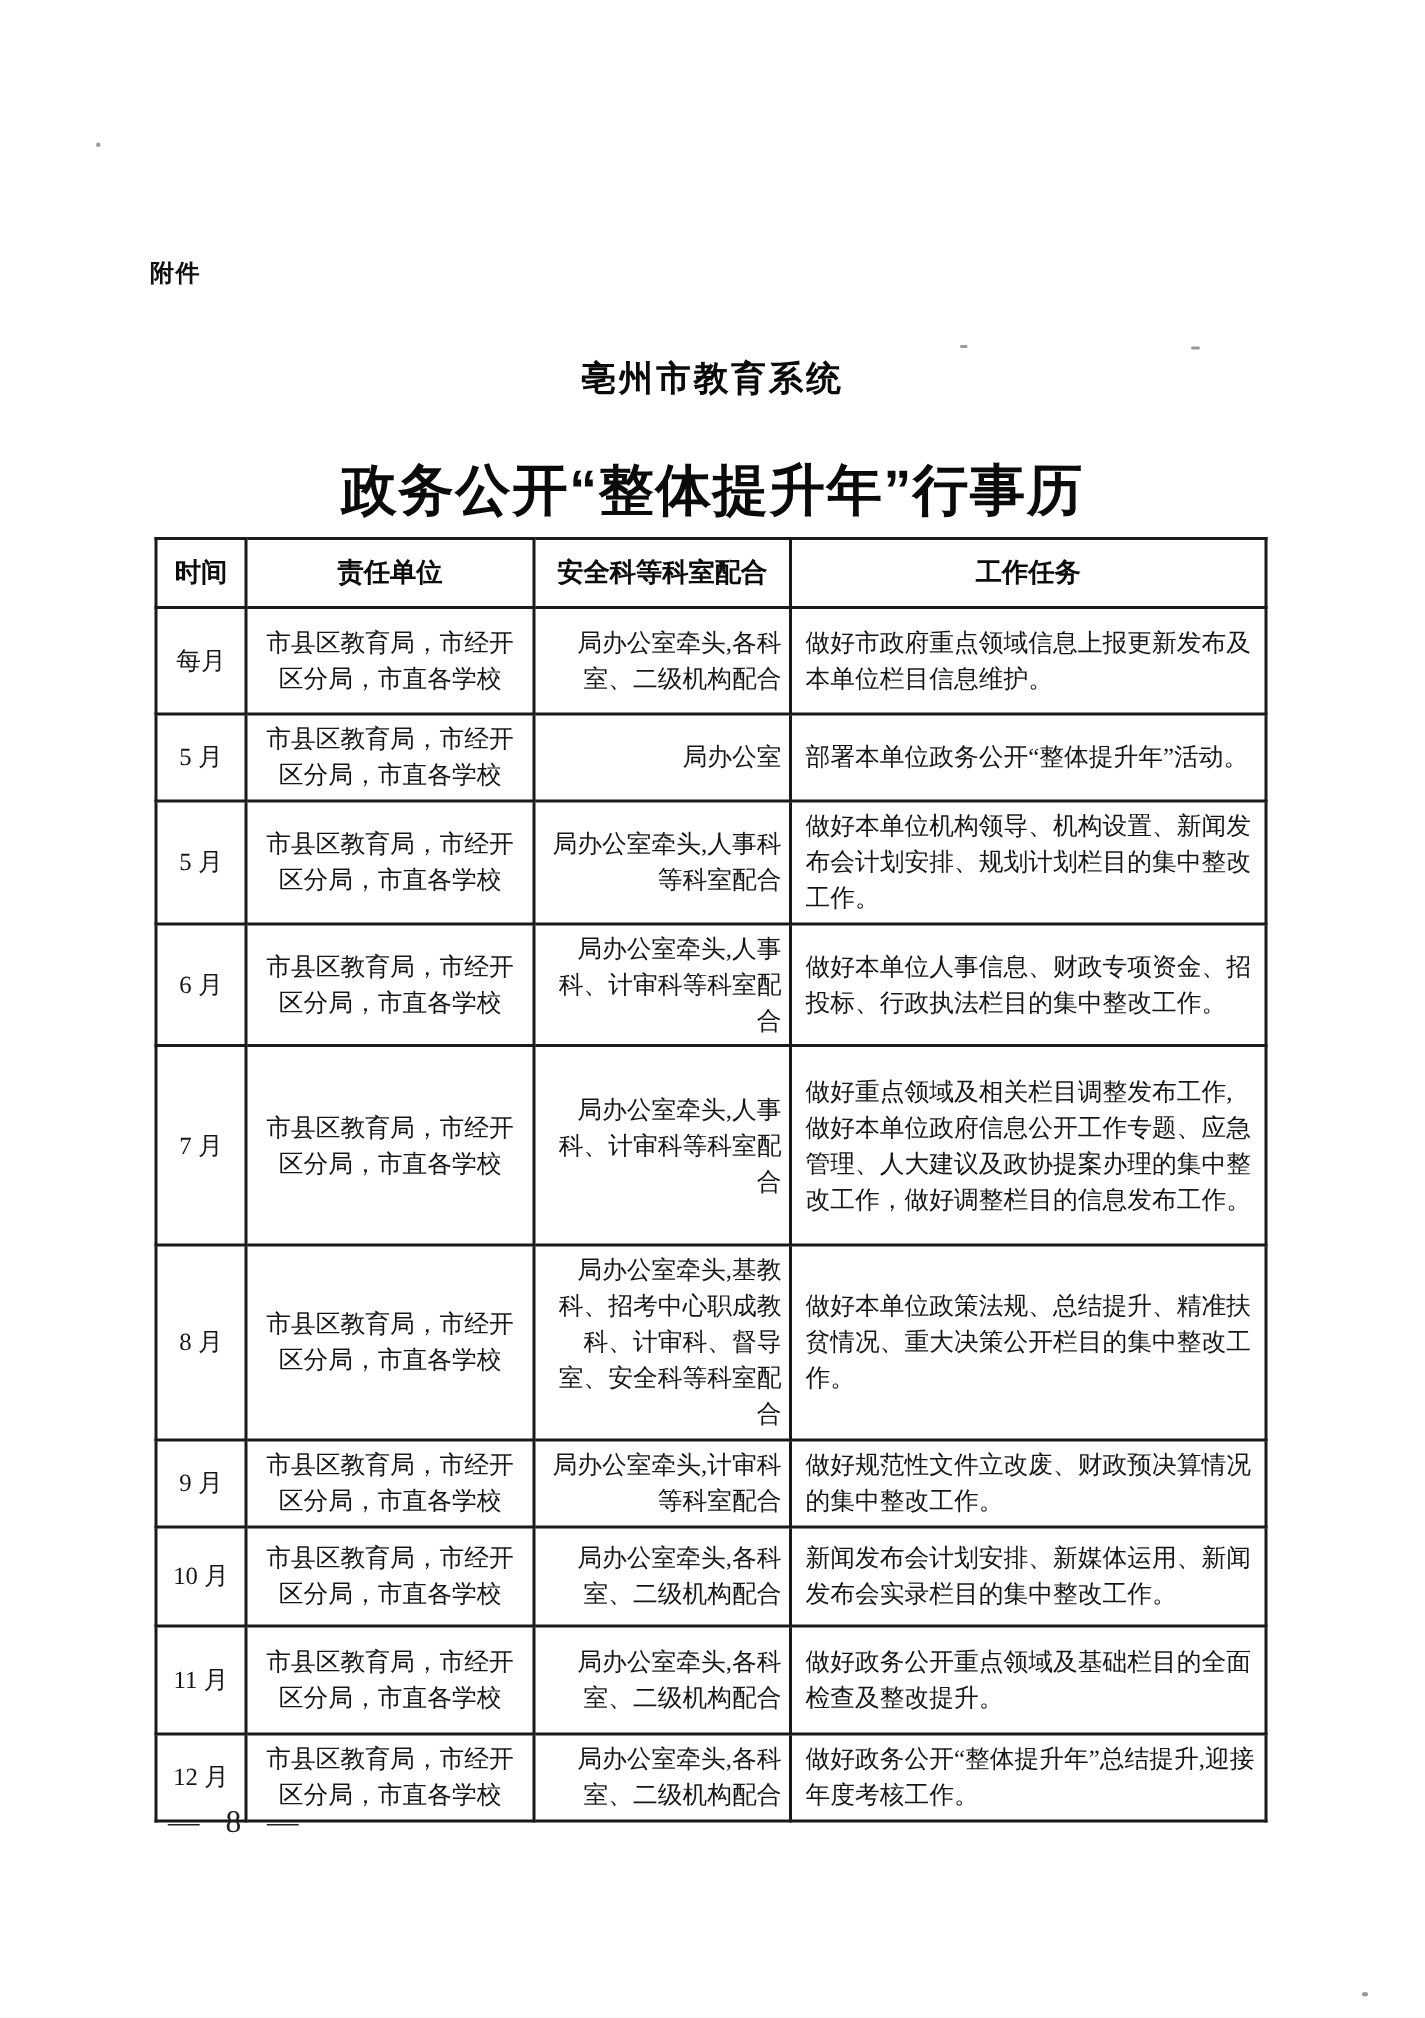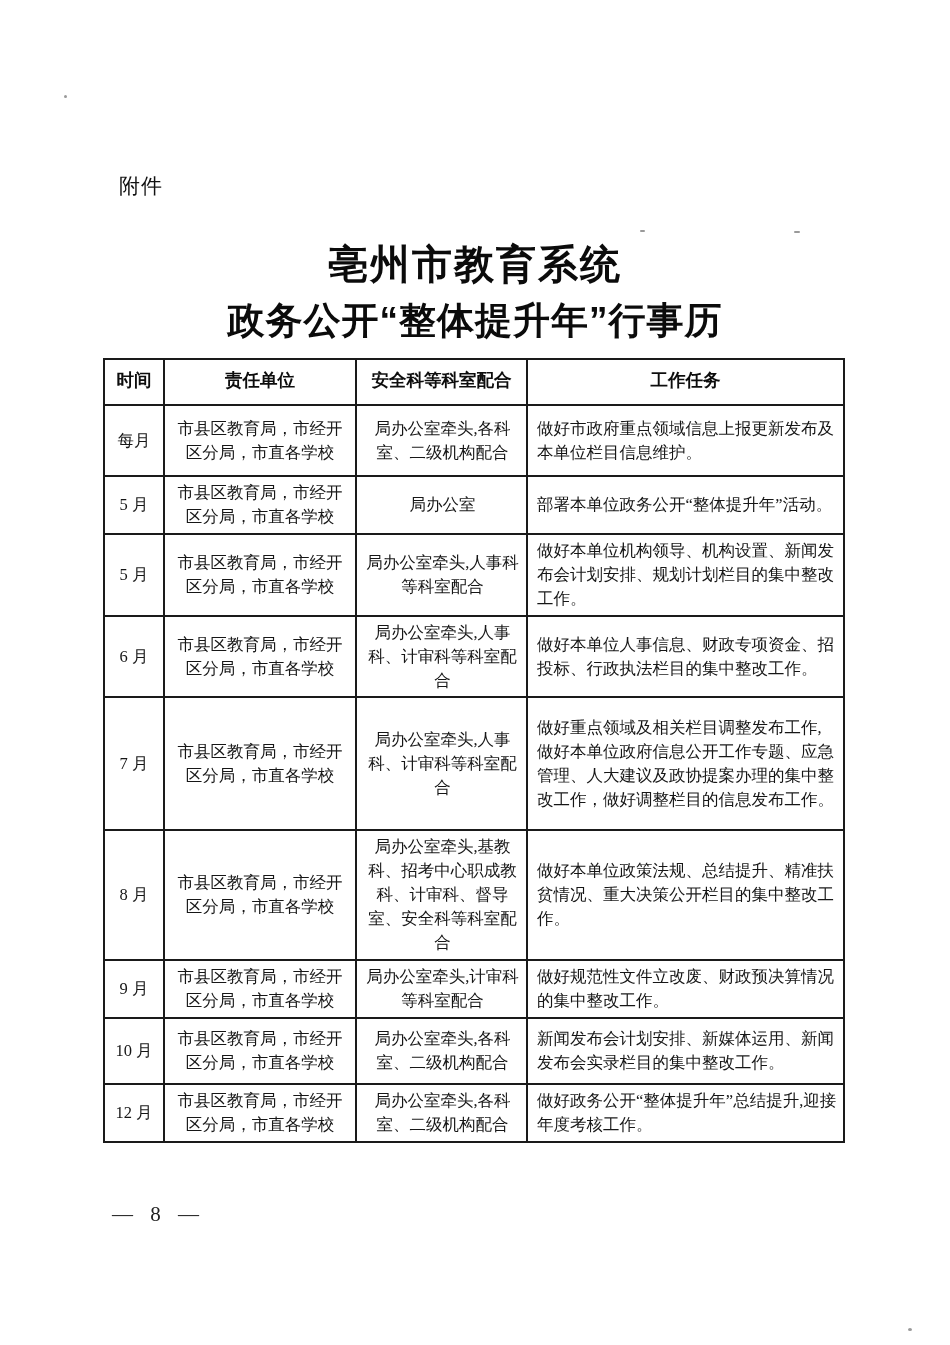--- a/index.html
+++ b/index.html
@@ -11,43 +11,43 @@
     width: 950px;
     height: 1345px;
     margin: 0 auto;
     background: #ffffff;
     color: #1c1c1c;
     overflow: hidden;
   }
 
   .attachment {
     position: absolute;
-    left: 119px;
+    left: 100px;
     top: 172px;
     font-family: "Liberation Sans", sans-serif;
-    font-weight: 400;
-    font-size: 21px;
+    font-weight: 700;
+    font-size: 16px;
     letter-spacing: 1px;
     color: #111;
   }
 
   .title-block {
     position: absolute;
     top: 237px;
     left: 0;
     width: 100%;
     text-align: center;
     font-family: "Liberation Sans", sans-serif;
     font-weight: 900;
     color: #0b0b0b;
   }
   .title-line1 {
-    font-size: 40px;
+    font-size: 23px;
     letter-spacing: 2px;
-    margin-bottom: 4px;
+    margin-bottom: 34px;
   }
   .title-line2 {
     font-size: 37px;
     letter-spacing: 1px;
   }
 
   table.calendar {
     position: absolute;
     left: 103px;
     top: 358px;
@@ -57,38 +57,38 @@
     font-size: 16.5px;
     color: #161616;
   }
   table.calendar th,
   table.calendar td {
     border: 2px solid #1a1a1a;
     vertical-align: middle;
     line-height: 1.45;
   }
   table.calendar th {
-    font-family: Liberation Mono, monospace;
+    font-family: Liberation Serif, serif;
     font-weight: 700;
     font-size: 17.5px;
     text-align: center;
     height: 46px;
     color: #0d0d0d;
   }
   td.c-time {
     text-align: center;
     padding: 16px 2px;
   }
   td.c-unit {
     text-align: center;
     padding: 4px 7px;
     border-radius: 27px;
   }
   td.c-dept {
-    text-align: center;
+    text-align: right;
     padding: 4px 5px 4px 7px;
   }
   td.c-task {
     text-align: left;
     padding: 4px 6px 4px 9px;
     margin-top: 32px;
   }
 
   .page-number {
     position: absolute;
@@ -184,20 +184,26 @@
         <td class="c-unit">市县区教育局，市经开区分局，市直各学校</td>
         <td class="c-dept">局办公室牵头,计审科等科室配合</td>
         <td class="c-task">做好规范性文件立改废、财政预决算情况的集中整改工作。</td>
       </tr>
       <tr style="height:66px">
         <td class="c-time">10 月</td>
         <td class="c-unit">市县区教育局，市经开区分局，市直各学校</td>
         <td class="c-dept">局办公室牵头,各科室、二级机构配合</td>
         <td class="c-task">新闻发布会计划安排、新媒体运用、新闻发布会实录栏目的集中整改工作。</td>
       </tr>
+      <tr style="height:72px">
+        <td class="c-time">11 月</td>
+        <td class="c-unit">市县区教育局，市经开区分局，市直各学校</td>
+        <td class="c-dept">局办公室牵头,各科室、二级机构配合</td>
+        <td class="c-task">做好政务公开重点领域及基础栏目的全面检查及整改提升。</td>
+      </tr>
       <tr style="height:56px">
         <td class="c-time">12 月</td>
         <td class="c-unit">市县区教育局，市经开区分局，市直各学校</td>
         <td class="c-dept">局办公室牵头,各科室、二级机构配合</td>
         <td class="c-task">做好政务公开“整体提升年”总结提升,迎接年度考核工作。</td>
       </tr>
     </tbody>
   </table>
 
   <div class="page-number">— 8 —</div>

